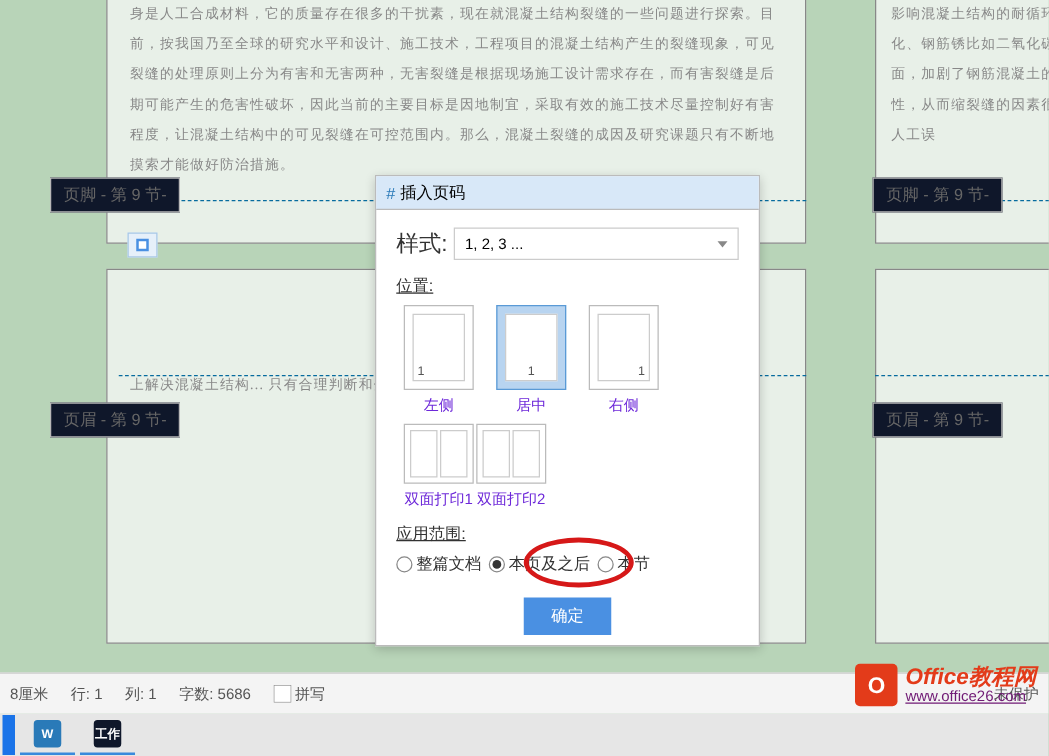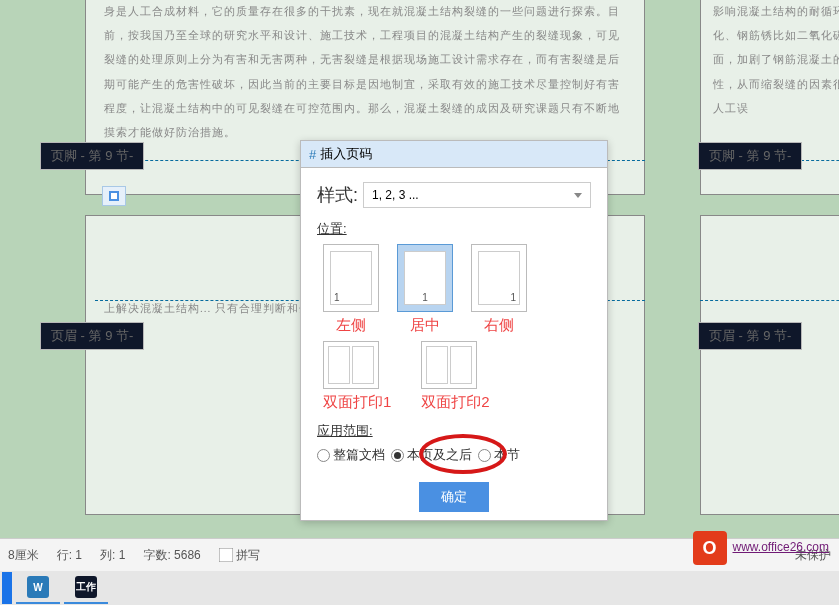--- a/index.html
+++ b/index.html
@@ -116,22 +116,22 @@
     }
     .pos-num {
       position: absolute;
       bottom: 8px;
       font-size: 10px;
       color: #555;
     }
     .pos-num.left { left: 10px; }
     .pos-num.center { left: 50%; transform: translateX(-50%); }
     .pos-num.right { right: 10px; }
-    .pos-label { font-size: 15px; color: #ef4444; }
-    .pos-grid2 { display: flex; gap: 30px; margin-left: 6px; margin-bottom: 10px; }
+    .pos-label { font-size: 12px; color: #6d28d9; }
+    .pos-grid2 { display: flex; gap: 2px; margin-left: 6px; margin-bottom: 10px; }
     .duplex-thumb {
       width: 56px;
       height: 48px;
       border: 1px solid #bbb;
       background: #fff;
       position: relative;
       margin-bottom: 4px;
     }
     .duplex-thumb .d-page {
       position: absolute;
@@ -377,15 +377,16 @@
     <div class="task-icon" style="background:#2a7ab8;">W</div>
   </div>
   <div class="task-btn">
     <div class="task-icon" style="background:#0f172a;">工作</div>
   </div>
 </div>
 
 <div class="watermark">
   <div class="wm-icon">O</div>
   <div class="wm-text">
+    <div class="wm-title">Office教程网</div>
     <div class="wm-url">www.office26.com</div>
   </div>
 </div>
 
 </body></html>

